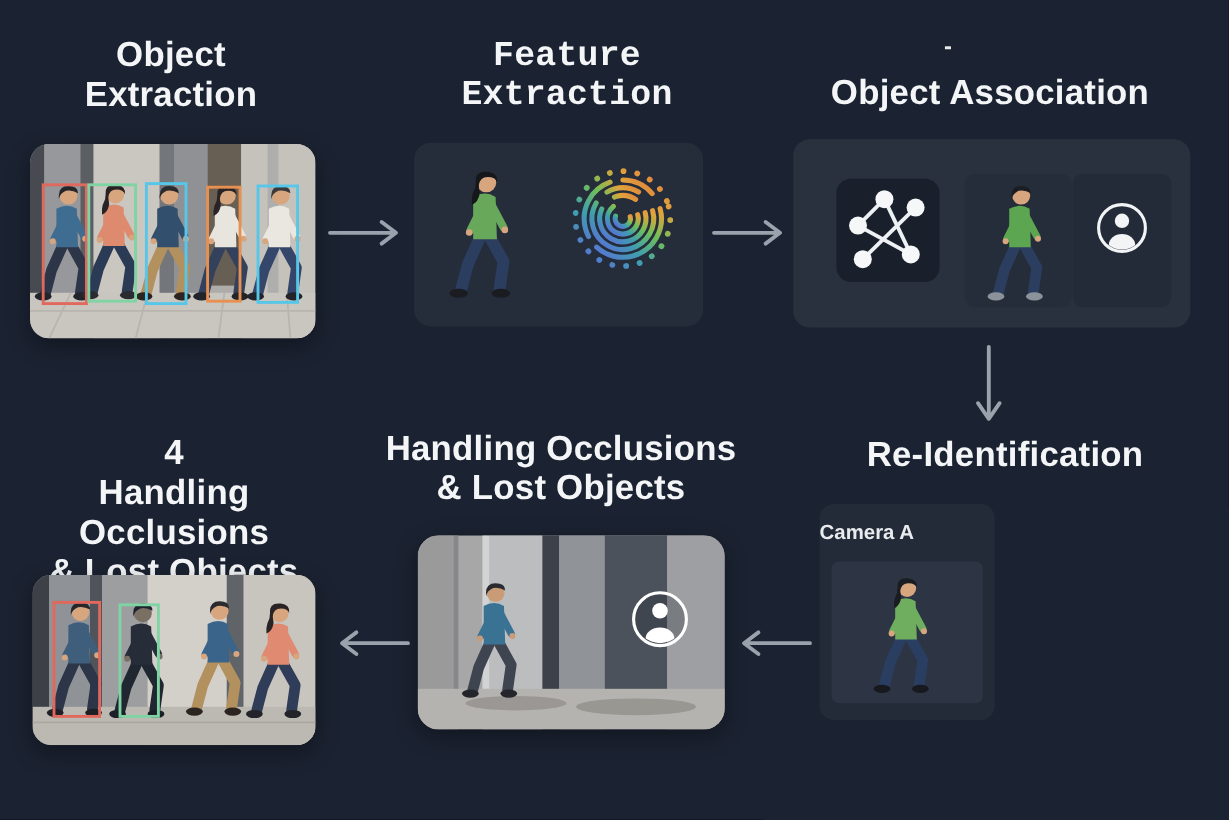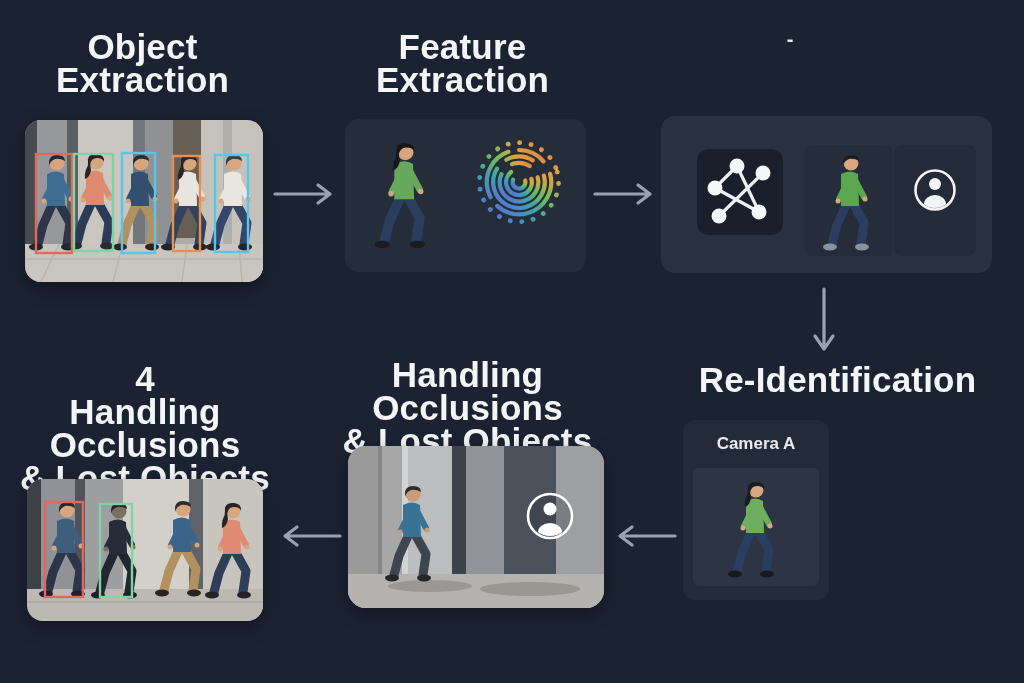--- a/index.html
+++ b/index.html
@@ -4,32 +4,32 @@
 <style>
   html,body{margin:0;padding:0;background:#10141f;}
   .canvas{
     position:relative;width:1024px;height:683px;overflow:hidden;
     background:#1b2231;
     font-family:"Liberation Sans", sans-serif;
     color:#f3f5f7;
   }
   .abs{position:absolute;}
   .title{
-    font-size:35px;font-weight:700;line-height:33px;text-align:center;
+    font-size:29px;font-weight:700;line-height:33px;text-align:center;
     color:#f3f5f7;letter-spacing:0.2px;
   }
   .marker{font-size:20px;font-weight:700;text-align:center;color:#e8eaee;}
   .card{position:absolute;border-radius:14px;}
   .img-panel{position:absolute;border-radius:16px;overflow:hidden;box-shadow:0 6px 18px rgba(0,0,0,0.35);}
   .img-panel svg{display:block;}
   .fe-card{background:#252d3b;border-radius:14px;overflow:hidden;}
   .oa-card{background:#2a313e;border-radius:14px;}
   .tile{position:absolute;border-radius:10px;overflow:hidden;}
   .cam-card{position:absolute;background:#232b39;border-radius:12px;}
-  .cam-label{font-size:17px;font-weight:600;text-align:center;color:#e9ebee;margin-top:14px;}
+  .cam-label{font-size:17px;font-weight:600;text-align:left;color:#e9ebee;margin-top:14px;}
   .cam-inner{position:absolute;border-radius:6px;overflow:hidden;background:#2d3444;}
   .arrow svg{display:block;}
 </style>
 </head>
 <body>
 
 <svg aria-hidden="true" style="position:absolute;width:0;height:0">
   <defs>
     <symbol id="pwalk" viewBox="0 0 60 100" overflow="visible">
       <line x1="30" y1="28" x2="21" y2="46" stroke="var(--top)" stroke-width="6" stroke-linecap="round"></line>
@@ -95,21 +95,21 @@
       </g>
     </svg>
   </div>
 
   <div class="abs arrow" style="left:272px;top:181px;">
     <svg width="66" height="26" viewBox="0 0 66 26">
         <path d="M3 13 H57 M46 4 L58 13 L46 22" stroke="#9aa3ad" stroke-width="3.2" fill="none" stroke-linecap="round" stroke-linejoin="round"></path>
       </svg>
   </div>
 
-  <div class="abs title" style="left:340px;top:30px;width:245px;">
+  <div class="abs title" style="left:350px;top:30px;width:245px;font-family:Liberation Mono, monospace;">
     <span style="display:block">Feature</span>
     <span style="display:block">Extraction</span>
   </div>
   <div class="card fe-card" style="left:345px;top:119px;width:241px;height:153px;">
     <svg viewBox="0 0 241 153" width="241" height="153">
       <use href="#pwalkf" x="24" y="22" width="66" height="110" style="--top:#68a85a;--bottom:#2b3e5f;--hair:#16171b;--skin:#d8a67e;--shoe:#1a1c22"></use>
       <g>
         <defs>
           <linearGradient id="fpg" x1="0" y1="0.85" x2="1" y2="0.1">
             <stop offset="0" stop-color="#5a6fd8"></stop>
@@ -131,20 +131,21 @@
     </svg>
   </div>
 
   <div class="abs arrow" style="left:592px;top:181px;">
     <svg width="66" height="26" viewBox="0 0 66 26">
         <path d="M3 13 H57 M46 4 L58 13 L46 22" stroke="#9aa3ad" stroke-width="3.2" fill="none" stroke-linecap="round" stroke-linejoin="round"></path>
       </svg>
   </div>
 
   <div class="abs marker" style="left:770px;top:28px;width:40px;">-</div>
+  <div class="abs title" style="left:655px;top:62px;width:340px;">Object Association</div>
   <div class="card oa-card" style="left:661px;top:116px;width:331px;height:157px;">
     <div class="tile" style="left:36px;top:33px;width:86px;height:86px;background:#1a202b;border-radius:12px;">
       <svg viewBox="0 0 86 86" width="86" height="86">
         <g stroke="#eef1f4" stroke-width="3.2">
           <line x1="40" y1="17" x2="18" y2="39"></line>
           <line x1="40" y1="17" x2="62" y2="63"></line>
           <line x1="66" y1="24" x2="22" y2="67"></line>
           <line x1="18" y1="39" x2="62" y2="63"></line>
         </g>
         <g fill="#f5f7f9">

